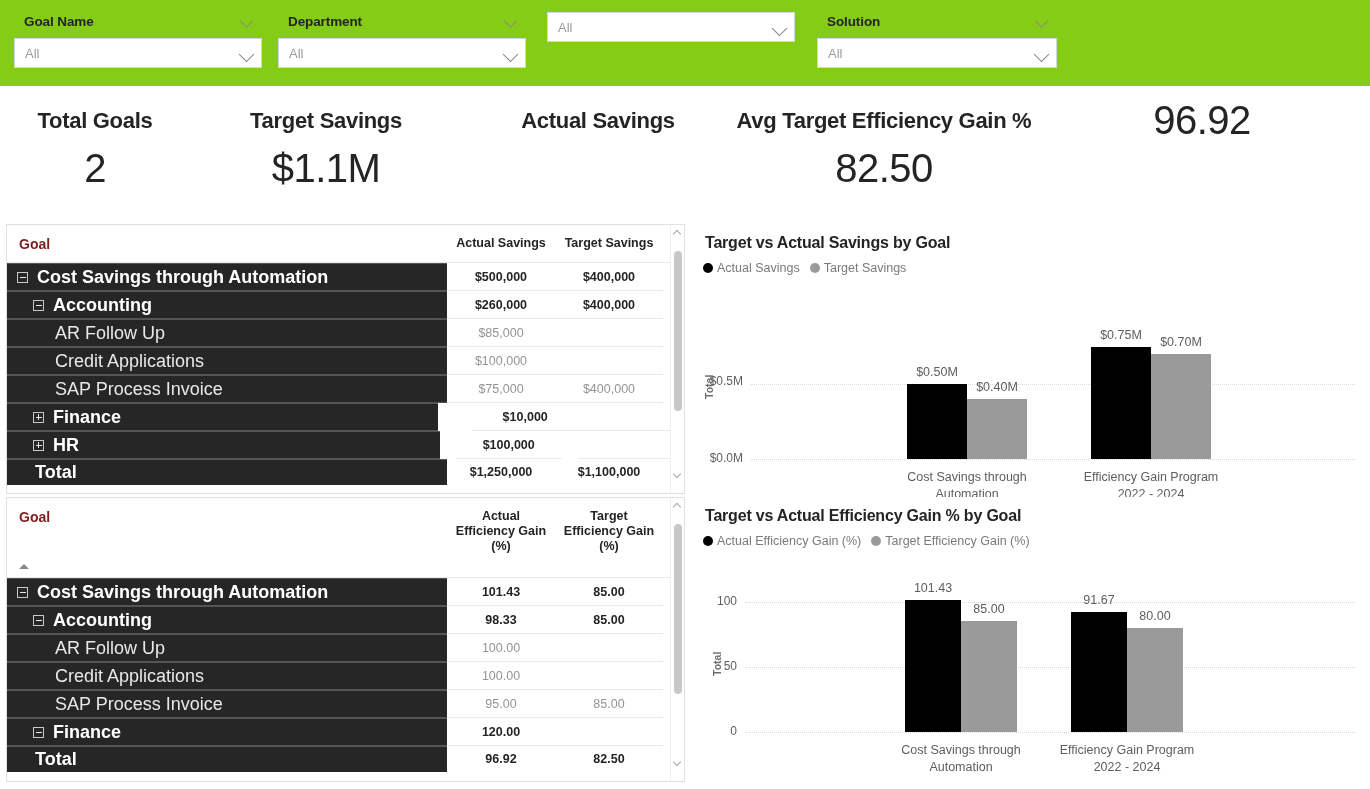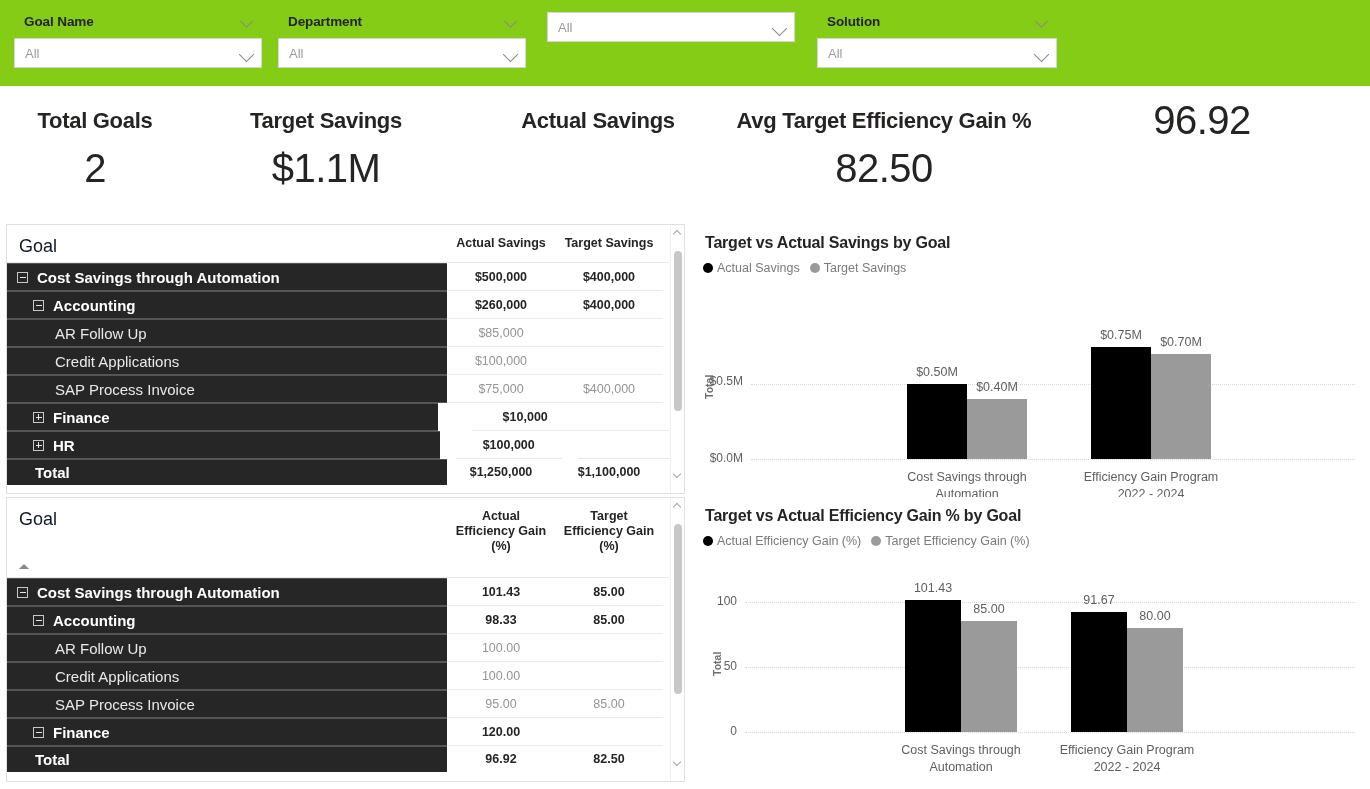--- a/index.html
+++ b/index.html
@@ -34,27 +34,27 @@
   
   .panel { position:absolute; background:#fff; border:1px solid #e0e0e0; }
   #matrix1 { left:6px; top:224px; width:679px; height:270px; }
   #matrix2 { left:6px; top:497px; width:679px; height:285px; }
   #chart1  { left:689px; top:224px; width:677px; height:270px; border:none; }
   #chart2  { left:689px; top:497px; width:677px; height:285px; border:none; }
 
   
   .mx { position:relative; width:100%; height:100%; overflow:hidden; }
   .mx-head { display:flex; align-items:flex-start; border-bottom:1px solid #e8e8e8; }
-  .mx-head .h-goal { font-size:18px; font-weight:normal; color:#0f172a; padding:11px 0 10px 12px; }
+  .mx-head .h-goal { font-size:14px; font-weight:bold; color:#7f1d1d; padding:11px 0 10px 12px; }
   .mx-head .h-num  { font-size:12.5px; font-weight:bold; color:#252423; text-align:center; padding:11px 0 10px 0; line-height:15px; }
   .mx-rows { position:relative; }
   .mx-row { display:flex; align-items:stretch; }
   .lbl-cell { background:#262626; color:#ffffff; display:flex; align-items:center;
               border-bottom:1px solid #555; border-top:1px solid #555; }
-  .lbl-inner { display:flex; align-items:center; font-size:15px; }
+  .lbl-inner { display:flex; align-items:center; font-size:18px; }
   .lbl-inner.lvl0 { padding-left:10px; font-weight:bold; }
   .lbl-inner.lvl1 { padding-left:26px; font-weight:bold; }
   .lbl-inner.lvl2 { padding-left:48px; font-weight:normal; color:#e9e9e9; }
   .lbl-inner.total { padding-left:28px; font-weight:bold; }
   .exp { display:inline-block; width:11px; height:11px; border:1.2px solid #c8c8c8; position:relative;
          margin-right:9px; flex:none; }
   .exp::before { content:""; position:absolute; left:1.5px; top:4px; width:6px; height:1.2px; background:#e6e6e6; }
   .exp.plus::after { content:""; position:absolute; left:4px; top:1.5px; width:1.2px; height:6px; background:#e6e6e6; }
   .num-cell { display:flex; align-items:center; justify-content:center; font-size:12.5px;
               border-bottom:1px solid #eaeaea; background:#fff; }

